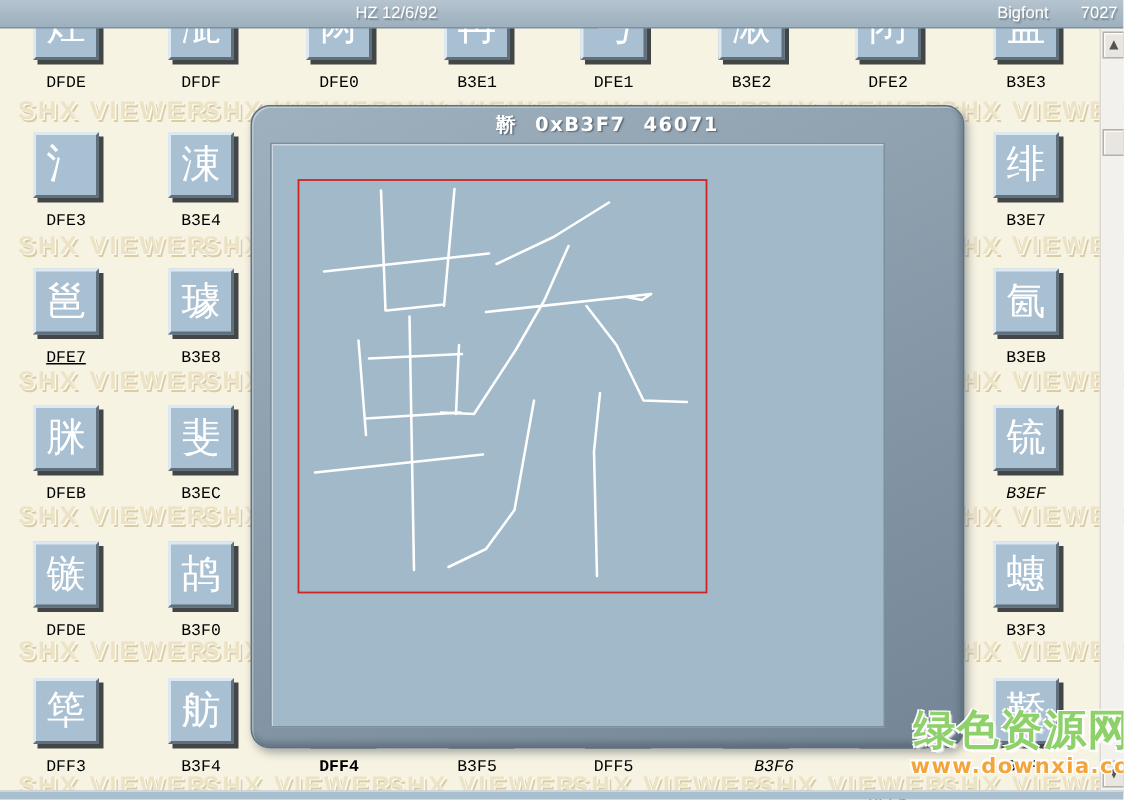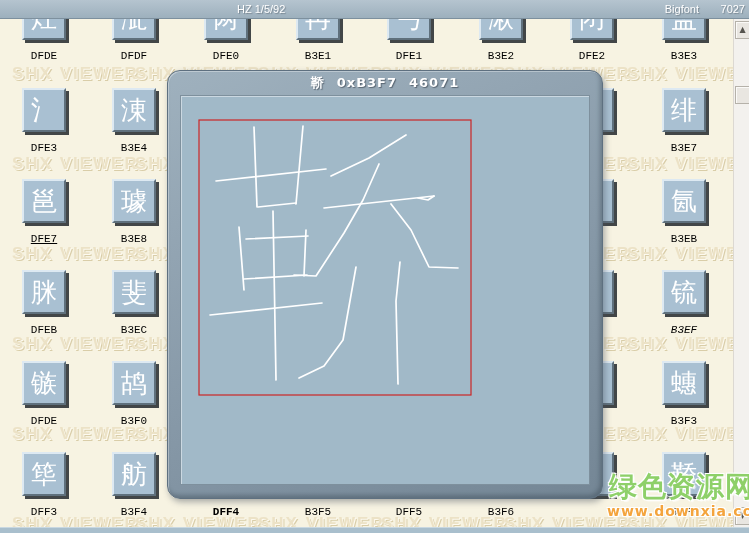--- a/index.html
+++ b/index.html
@@ -59,20 +59,21 @@
   }
   
   .dialog{
     position:absolute;left:167px;top:70px;width:434px;height:427px;z-index:20;
     border-radius:13px;border:1px solid #5e7�80;border:1px solid #5e7080;
     background:linear-gradient(155deg,#9fb1be 0%,#8799a8 55%,#74really 100%);
     background:linear-gradient(155deg,#9fb1be 0%,#8799a8 55%,#748695 100%);
     box-shadow:inset 1px 1px 0 rgba(255,255,255,.35),
                inset -2px -3px 4px rgba(40,55,65,.35),
                2px 3px 6px rgba(70,80,90,.45);
+    padding-left:40px;
   }
   .dialog-title{
     position:absolute;left:0;right:0;top:4px;height:18px;text-align:center;
     color:#fff;font:bold 13px/16px "Liberation Sans",sans-serif;letter-spacing:1px;
     text-shadow:1px 1px 1px rgba(40,50,60,.55);cursor:move;
   }
   .dialog-title span{margin:0 6px;font-family:"DejaVu Sans",sans-serif;}
   .dialog-canvas{
     position:absolute;left:12px;top:24px;width:408px;height:388px;
     background:#a1b9c8;border:1px solid #7e909d;
@@ -181,33 +182,33 @@
       <div class="tile-label" style="left: 16px; top: 507px;">DFF3</div>
       <div class="tile" style="left: 112px; top: 452px;">舫</div>
       <div class="tile-label" style="left: 106px; top: 507px;">B3F4</div>
       <div class="tile" style="left: 204px; top: 452px;"></div>
       <div class="tile-label" style="left: 198px; top: 507px; font-weight: bold;">DFF4</div>
       <div class="tile" style="left: 296px; top: 452px;"></div>
       <div class="tile-label" style="left: 290px; top: 507px;">B3F5</div>
       <div class="tile" style="left: 387px; top: 452px;"></div>
       <div class="tile-label" style="left: 381px; top: 507px;">DFF5</div>
       <div class="tile" style="left: 479px; top: 452px;"></div>
-      <div class="tile-label" style="left: 473px; top: 507px;">B3F6</div>
+      <div class="tile-label" style="left: 488px; top: 507px; font-style: italic;">B3F6</div>
       <div class="tile" style="left: 570px; top: 452px;"></div>
       <div class="tile-label" style="left: 564px; top: 507px; margin-top: 23px;">DFF6</div>
       <div class="tile" style="left: 662px; top: 452px;">鞒</div>
       <div class="tile-label" style="left: 656px; top: 507px; font-style: italic;">B3F7</div>
       <div class="tile" style="left: 570px; top: 88px;"></div>
       <div class="tile" style="left: 570px; top: 179px;"></div>
       <div class="tile" style="left: 570px; top: 270px;"></div>
       <div class="tile" style="left: 570px; top: 361px;"></div>
     </div>
 
   <div class="toolbar">
-    <span class="tb-encoding">HZ 1/5/92</span>
+    <span class="tb-encoding">HZ 12/6/92</span>
     <span class="tb-type">Bigfont</span>
     <span class="tb-count">7027</span>
   </div>
 
   <div class="scrollbar">
     <div class="sb-btn sb-up"><span>▲</span></div>
     <div class="sb-thumb"></div>
     <div class="sb-btn sb-down"><span>▼</span></div>
   </div>
 

